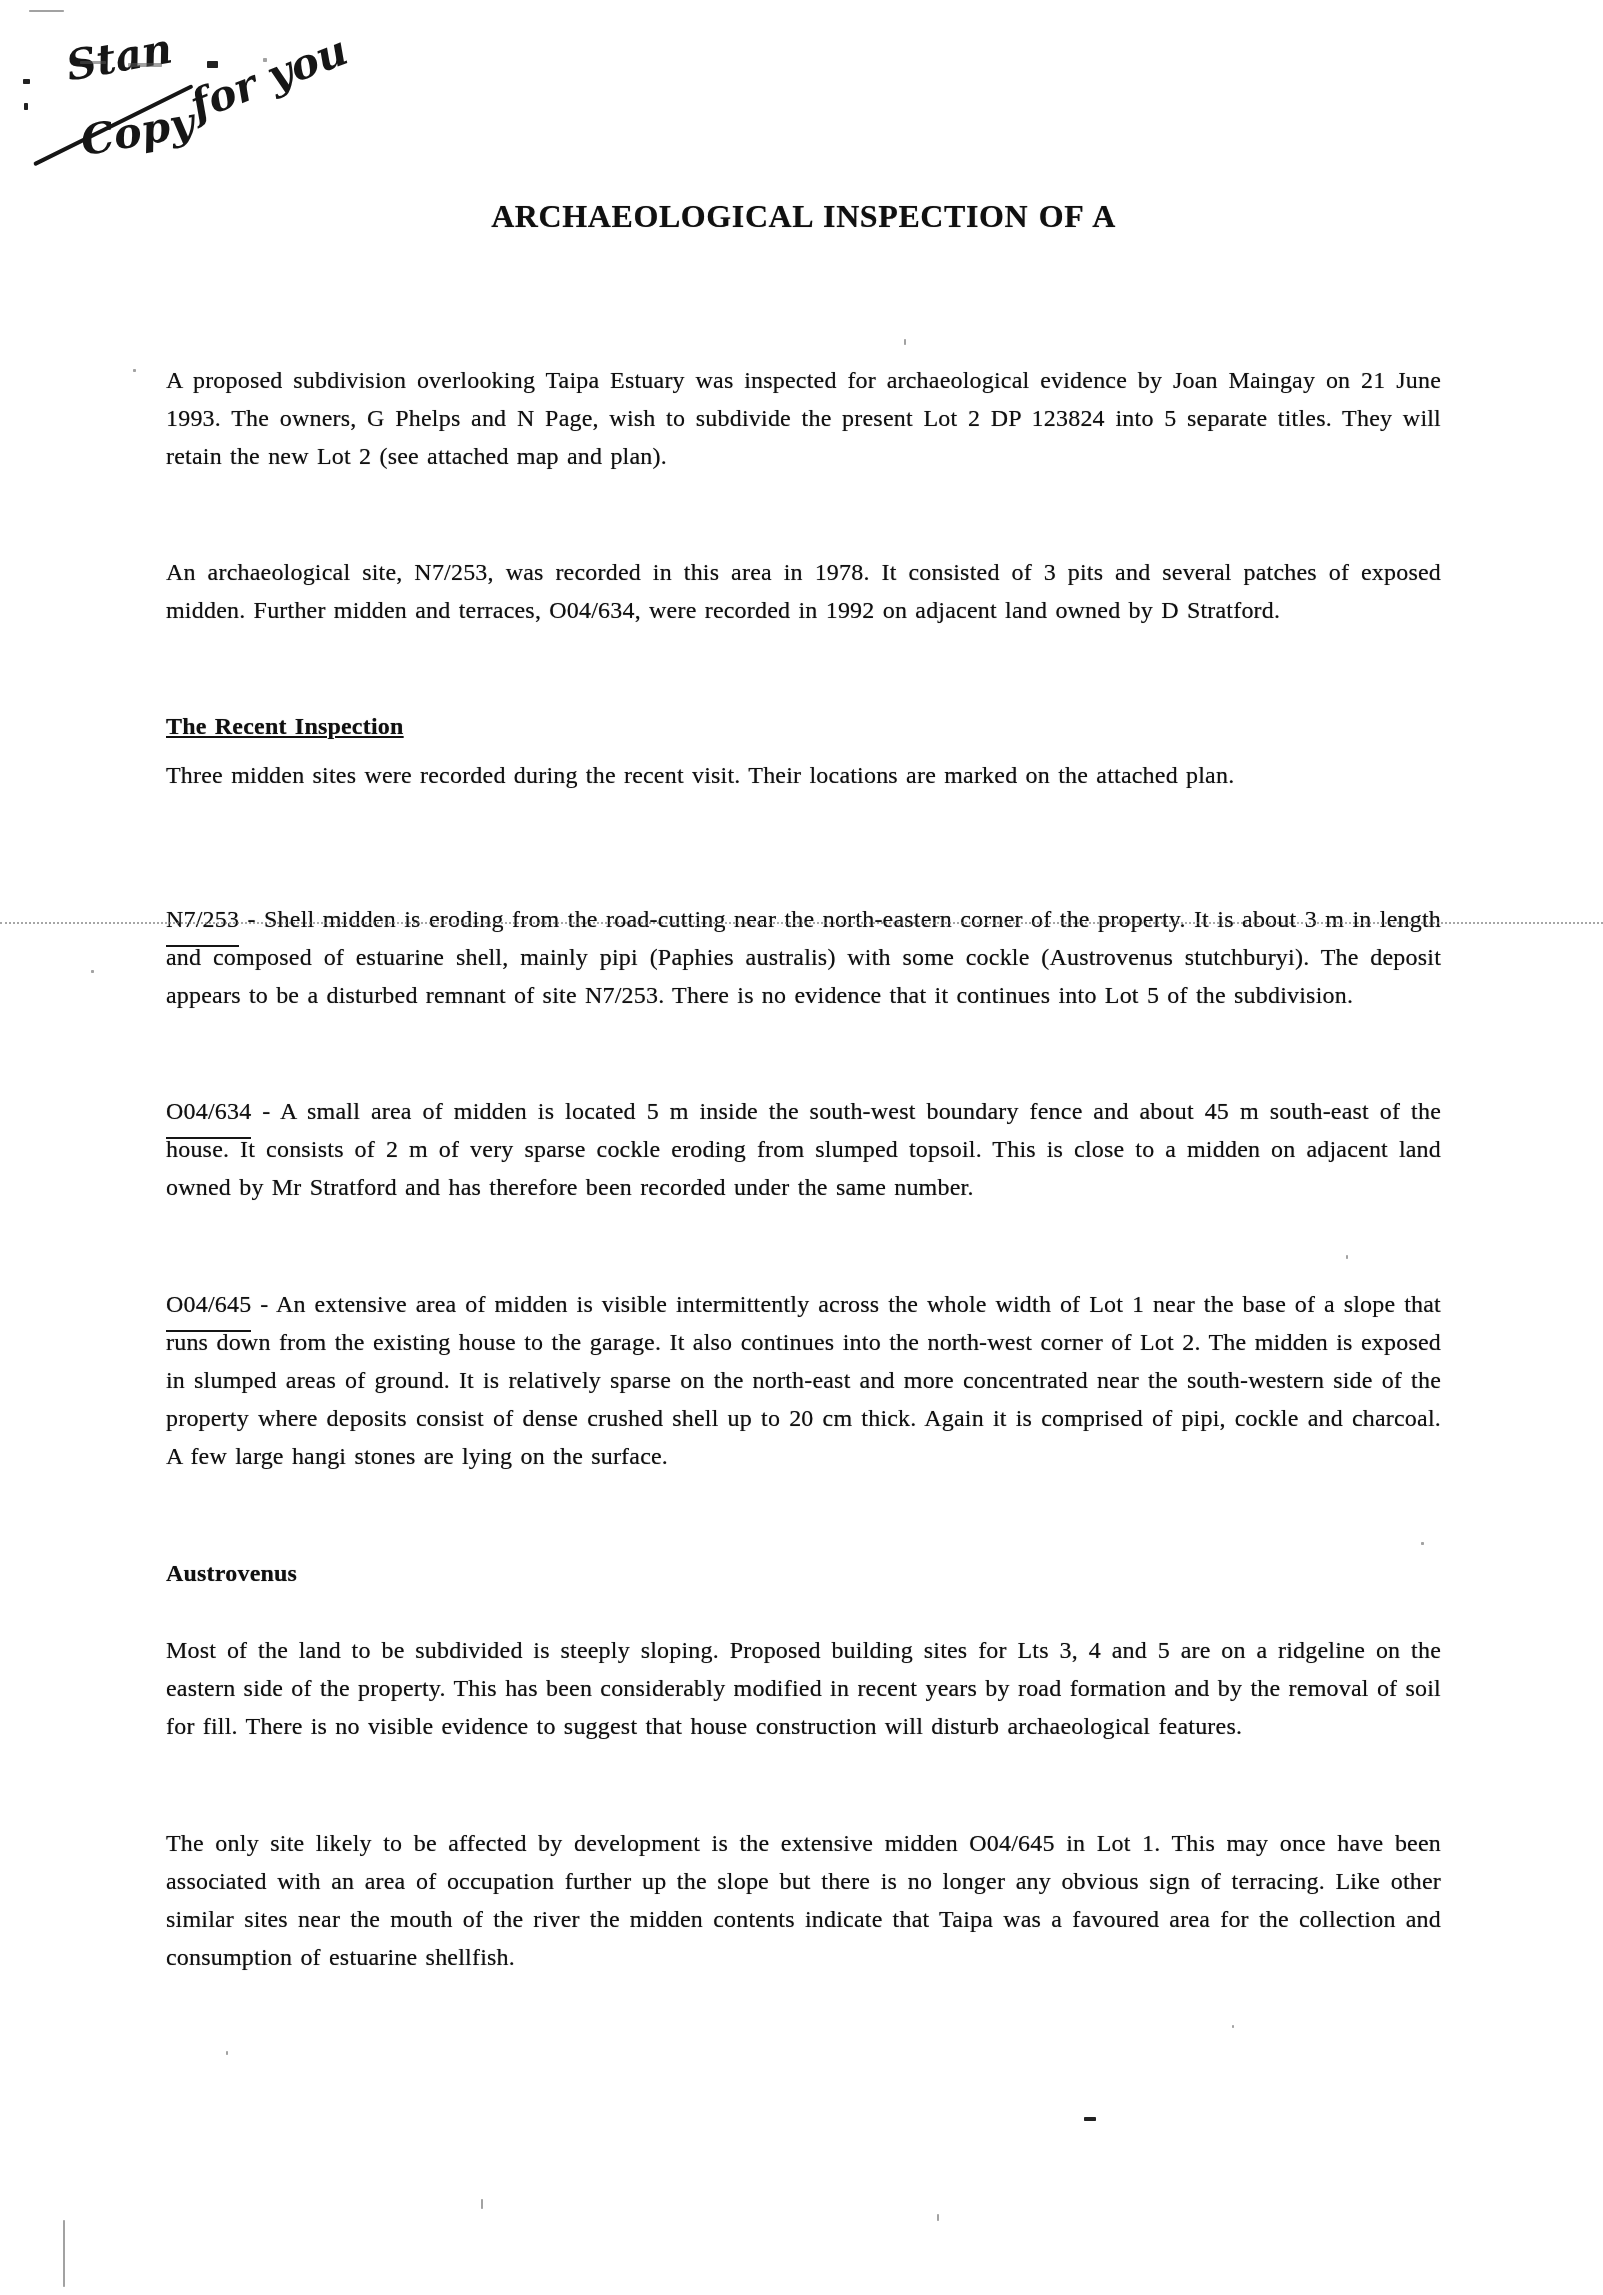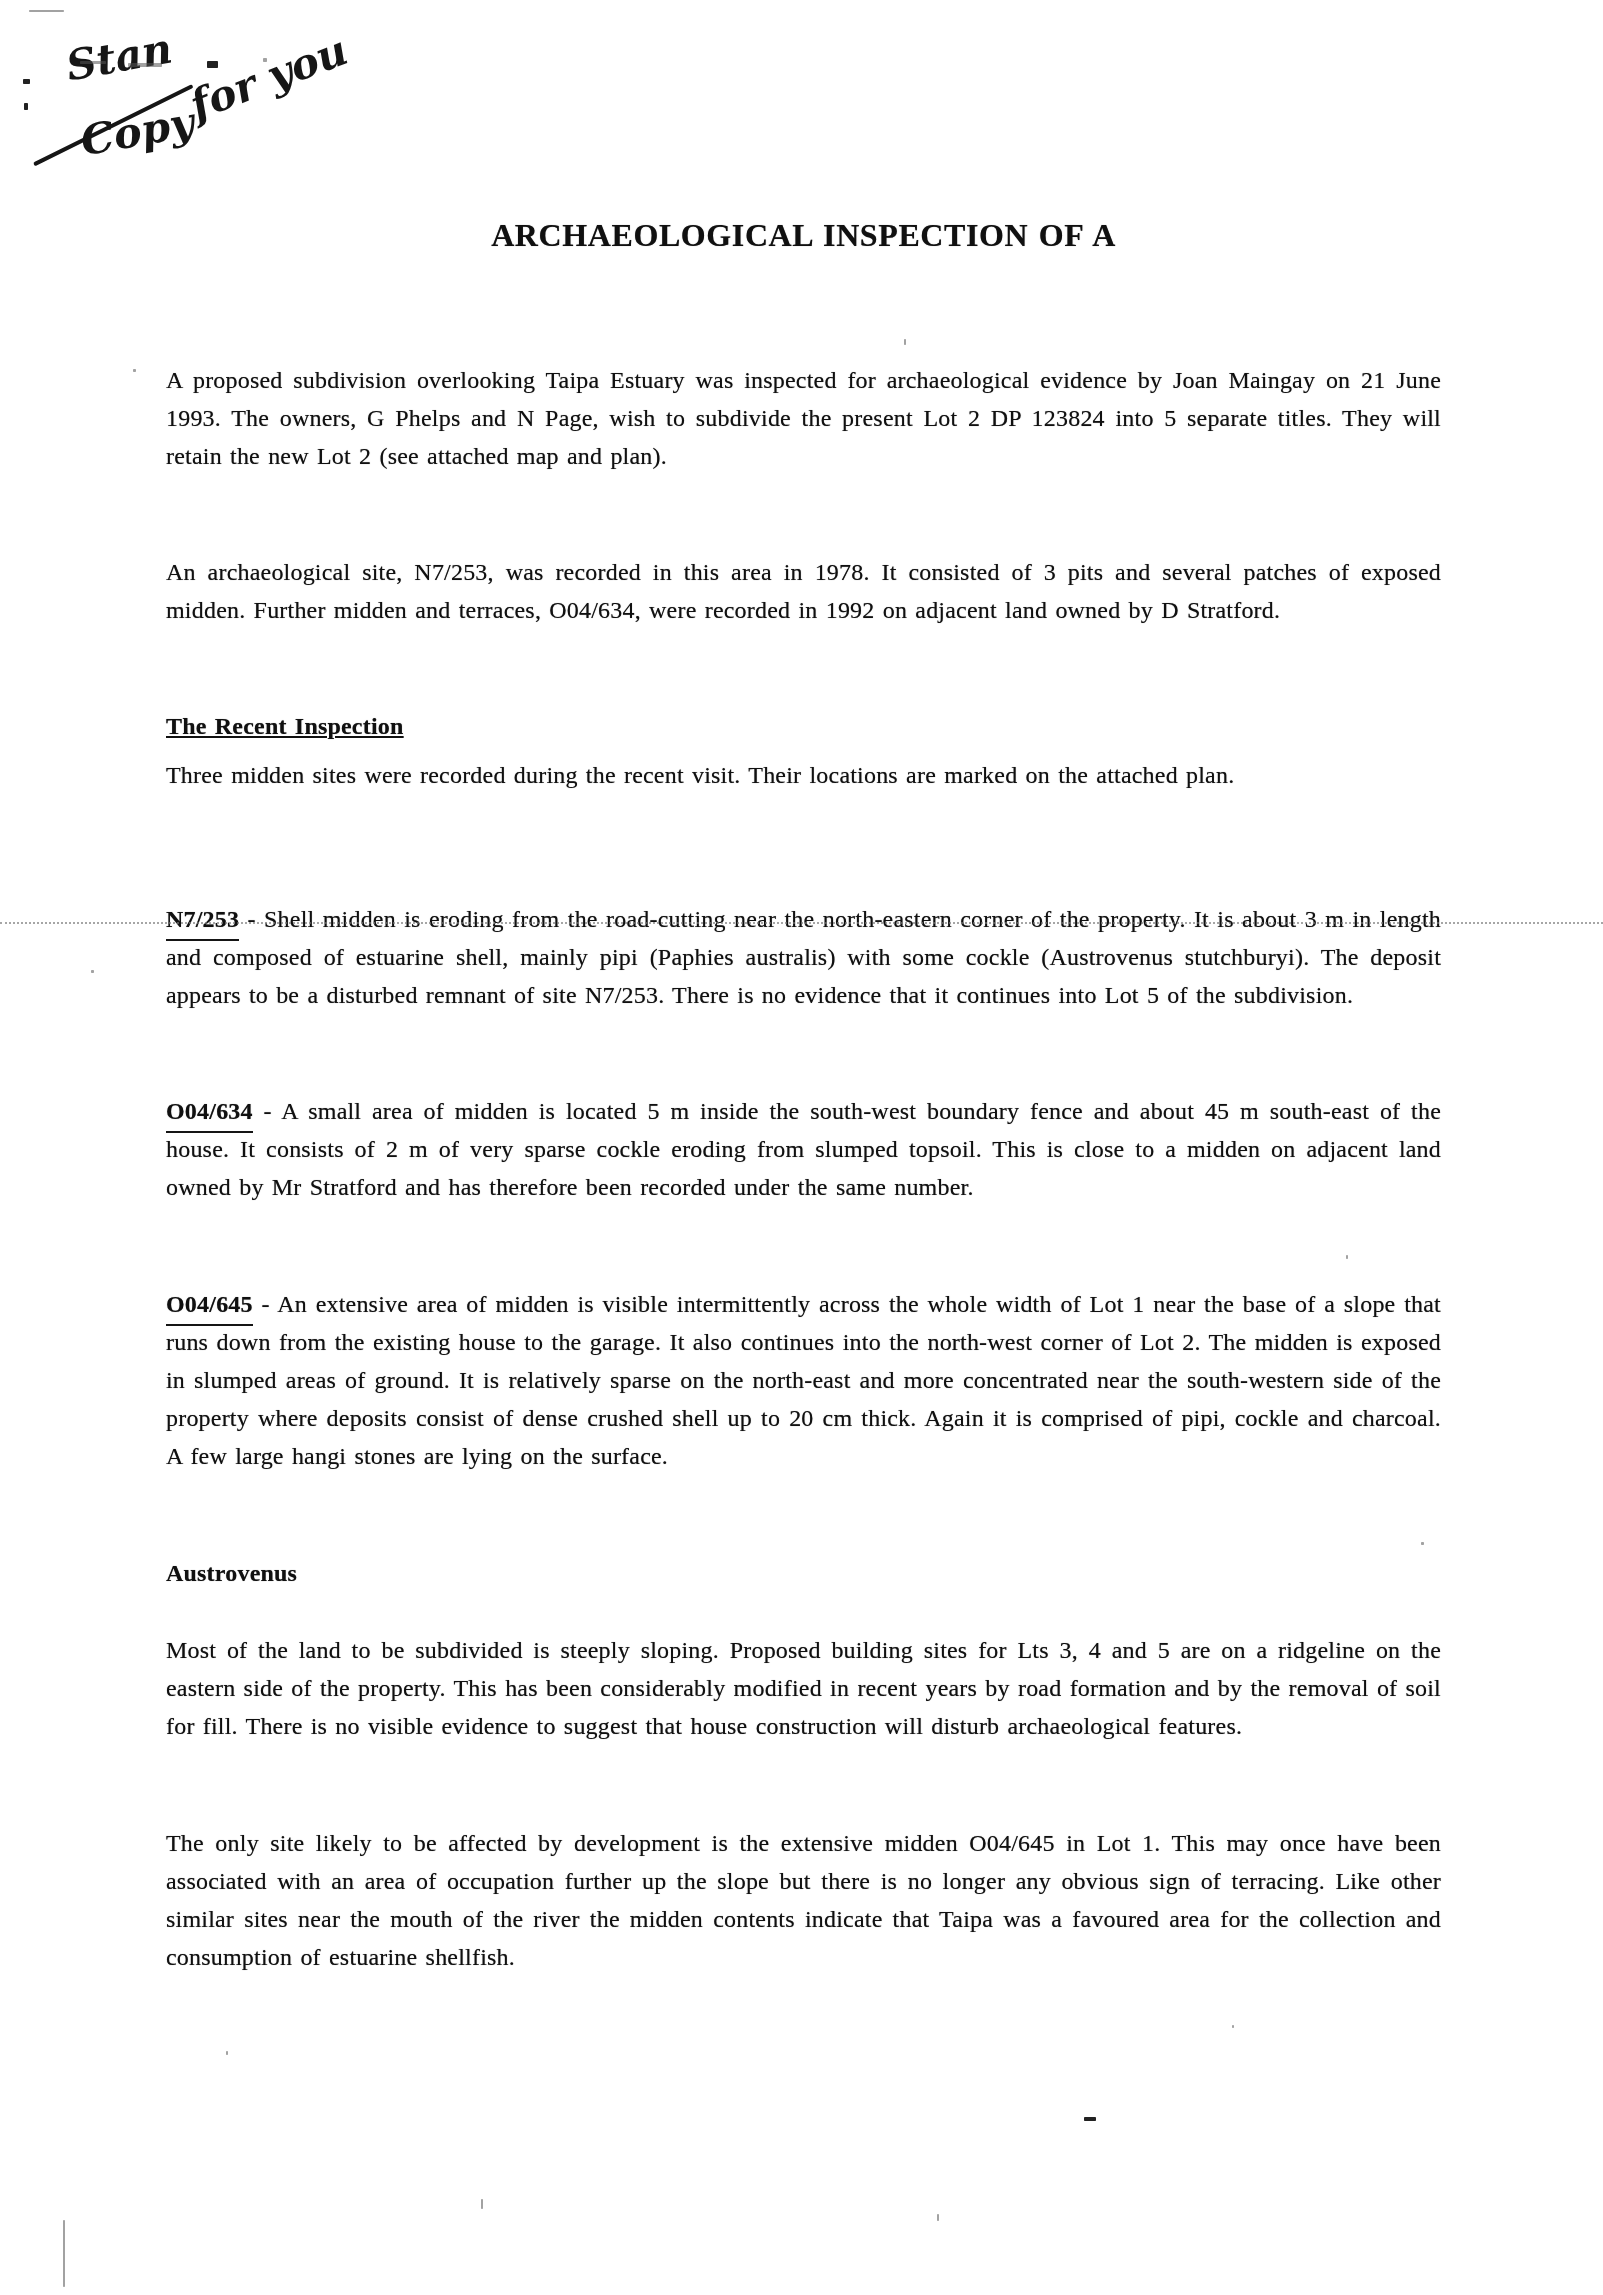--- a/index.html
+++ b/index.html
@@ -18,26 +18,25 @@
     position: absolute;
     left: 166px;
     width: 1275px;
     font-size: 24px;
     line-height: 38px;
     text-align: justify;
     letter-spacing: 0.2px;
     word-spacing: 2px;
     text-shadow: 0 0 0.8px rgba(0,0,0,0.55);
   }
-  .title-block { text-align: center; font-weight: 700; font-size: 32px; letter-spacing: 0.6px; margin-top: 19px; }
+  .title-block { text-align: center; font-weight: 700; font-size: 32px; letter-spacing: 0.6px; }
   .heading { font-weight: 700; }
   .site-id {
     border-bottom: 2.4px solid #151515;
-    padding-bottom: 7px;
-    font-weight: bold;
+    padding-bottom: 13px;
   }
   .sp-italic { }
   p { margin: 0; }
 
   
   .note-svg { position: absolute; left: 24px; top: 17.6px; }
   .note-svg text {
     font-family: "DejaVu Serif", serif;
     font-style: italic;
     font-weight: 700;

